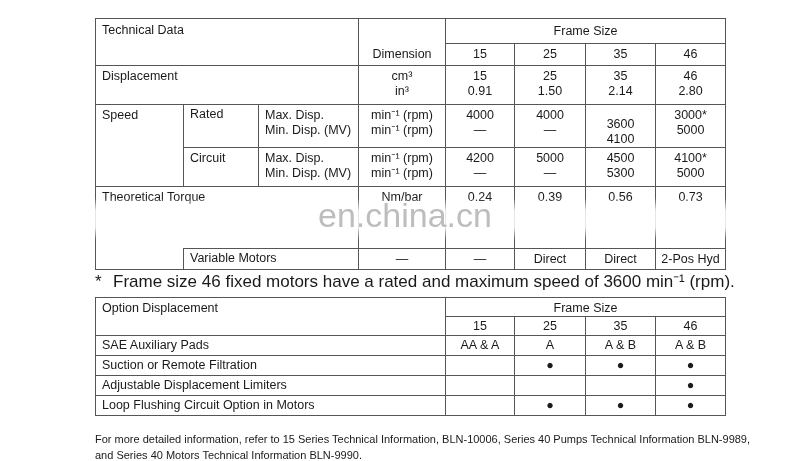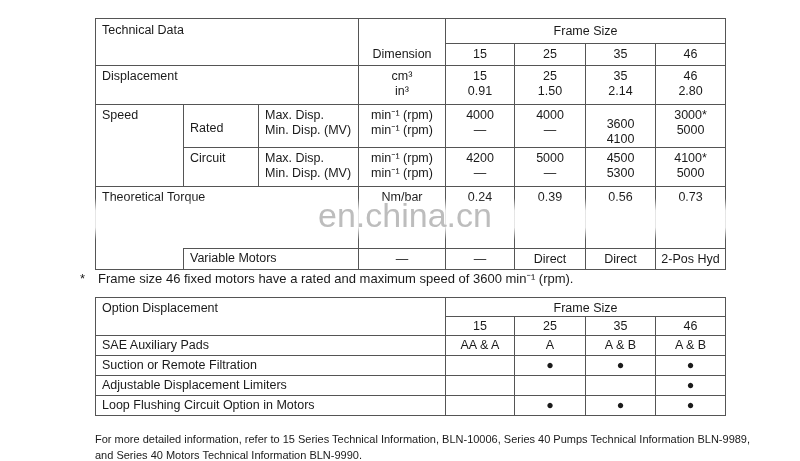--- a/index.html
+++ b/index.html
@@ -4,21 +4,21 @@
 <style>
   html, body { margin:0; padding:0; background:#ffffff; }
   body { width:800px; height:461px; position:relative; overflow:hidden;
          font-family:"Liberation Sans", sans-serif; color:#1a1a1a; font-size:12.5px; }
   table { border-collapse:collapse; position:absolute; table-layout:fixed; }
   td { border:1.5px solid #555; padding:0 6px; vertical-align:top; line-height:15px; }
   .c { text-align:center; }
   .b { font-weight:normal; }
   #t1 { left:95px; top:18px; width:630px; }
   #t2 { left:95px; top:297px; width:630px; }
-  .fn { position:absolute; left:80px; top:269px; font-size:13px; }
+  .fn { position:absolute; left:95px; top:269px; font-size:17px; }
   .fn .star { display:inline-block; width:18px; }
   .foot { position:absolute; left:95px; top:431px; font-size:11px; line-height:16px; width:660px; }
   .wm-band { position:absolute; left:0; top:198px; width:800px; height:42px;
              background:linear-gradient(to bottom, rgba(255,255,255,0) 0%, rgba(255,255,255,0.85) 30%, rgba(255,255,255,0.85) 70%, rgba(255,255,255,0) 100%); }
   .wm { position:absolute; left:318px; top:196px; font-size:34px; color:#bdbdbd; letter-spacing:0px; }
 </style>
 </head>
 <body>
 
 <table id="t1">
@@ -62,21 +62,21 @@
           <div>35</div>
           <div>2.14</div>
         </td>
     <td class="c" style="padding-top:3px">
           <div>46</div>
           <div>2.80</div>
         </td>
   </tr>
   <tr style="height:23px">
     <td rowspan="2" style="padding-top:3px">Speed</td>
-    <td style="padding-top:16px">Rated</td>
+    <td style="padding-top:2px">Rated</td>
     <td style="padding-top:3px">
           <div>Max. Disp.</div>
           <div>Min. Disp. (MV)</div>
         </td>
     <td class="c" style="padding-top:3px">
           <div>min⁻¹ (rpm)</div>
           <div>min⁻¹ (rpm)</div>
         </td>
     <td class="c" style="padding-top:3px">
           <div>4000</div>

